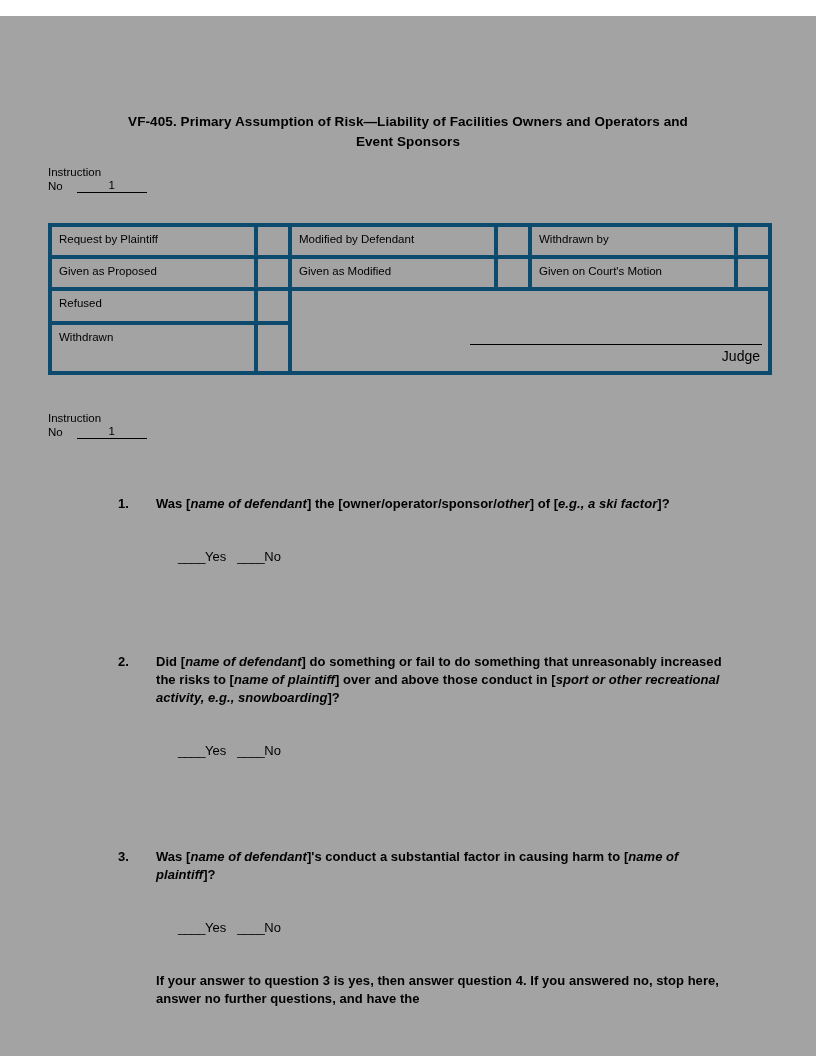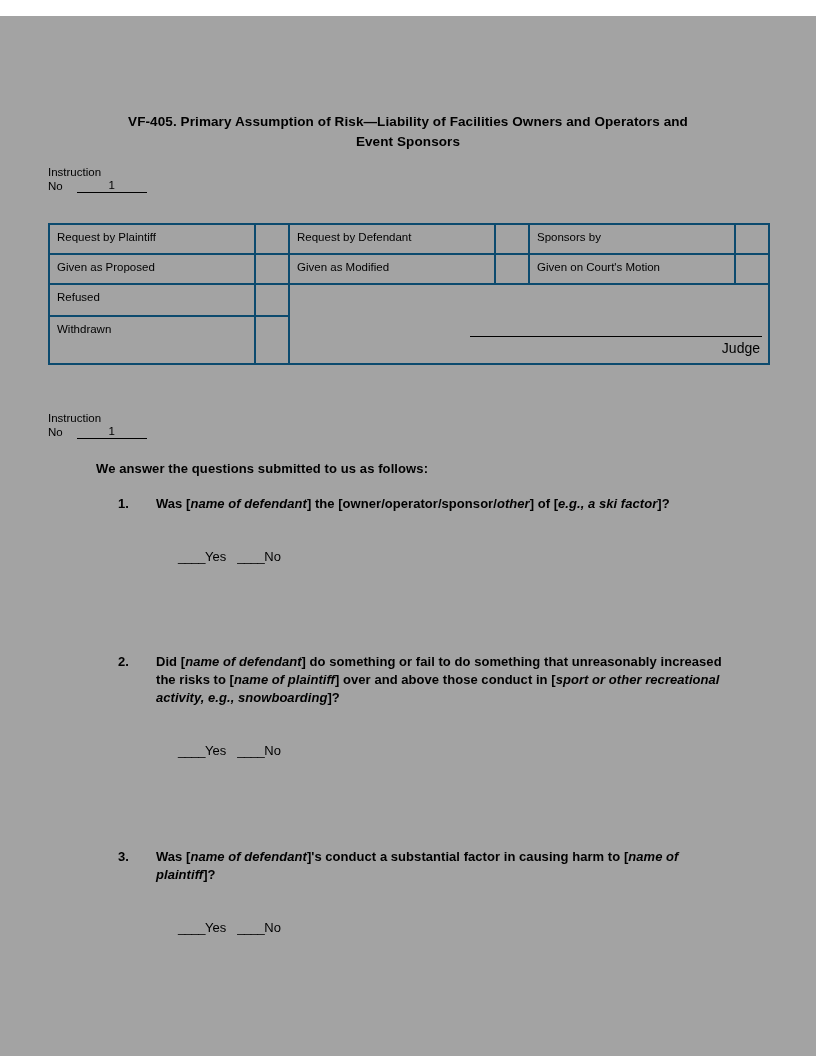--- a/index.html
+++ b/index.html
@@ -70,21 +70,21 @@
   .req-table {
     position: absolute;
     left: 48px;
     top: 207px;
     width: 720px;
     border-collapse: collapse;
     table-layout: fixed;
     font-size: 11.5px;
   }
   .req-table td {
-    border: 2px solid #0c4a6e;
+    border: 4px solid #0c4a6e;
     padding: 6px 7px;
     vertical-align: top;
     height: 16px;
   }
   .req-table td.label {
     white-space: nowrap;
   }
   .req-table td.check {
     padding: 0;
   }
@@ -200,23 +200,23 @@
         <col class="col-chk">
       <col class="col-lbl2">
         <col class="col-chk">
       <col class="col-lbl3">
         <col class="col-chk">
     </colgroup>
     <tbody>
       <tr class="r1">
         <td class="label">Request by Plaintiff</td>
         <td class="check"></td>
-        <td class="label">Request by Defendant</td>
-        <td class="check"></td>
-        <td class="label">Sponsors by</td>
+        <td class="label">Modified by Defendant</td>
+        <td class="check"></td>
+        <td class="label">Withdrawn by</td>
         <td class="check"></td>
       </tr>
       <tr class="r2">
         <td class="label">Given as Proposed</td>
         <td class="check"></td>
         <td class="label">Given as Modified</td>
         <td class="check"></td>
         <td class="label">Given on Court's Motion</td>
         <td class="check"></td>
       </tr>
@@ -238,21 +238,20 @@
   </table>
 
   <div class="instr-block" id="instr-2">
     <span class="instr-word">Instruction</span>
     <span class="instr-row">
       <span class="no-label">No</span>
       <span class="instr-fill">1</span>
     </span>
   </div>
 
-  <div class="answer-heading">We answer the questions submitted to us as follows:</div>
 
   <div class="qblock" id="q1">
     <div class="qrow">
       <div class="qnum">1.</div>
       <div class="qtext"><span>Was [</span><i>name of defendant</i><span>] the [owner/operator/sponsor/</span><i>other</i><span>] of [</span><i>e.g., a ski factor</i><span>]?</span></div>
     </div>
     <div class="ynrow">
       <span class="blank">____</span><span>Yes</span><span>   </span><span class="blank">____</span><span>No</span>
     </div>
   </div>
@@ -268,15 +267,16 @@
   </div>
 
   <div class="qblock" id="q3">
     <div class="qrow">
       <div class="qnum">3.</div>
       <div class="qtext"><span>Was [</span><i>name of defendant</i><span>]'s conduct a substantial factor in causing harm to [</span><i>name of plaintiff</i><span>]?</span></div>
     </div>
     <div class="ynrow">
       <span class="blank">____</span><span>Yes</span><span>   </span><span class="blank">____</span><span>No</span>
     </div>
+    <div class="note">If your answer to question 3 is yes, then answer question 4. If you answered no, stop here, answer no further questions, and have the</div>
   </div>
 
 </div>
 
 </body></html>

